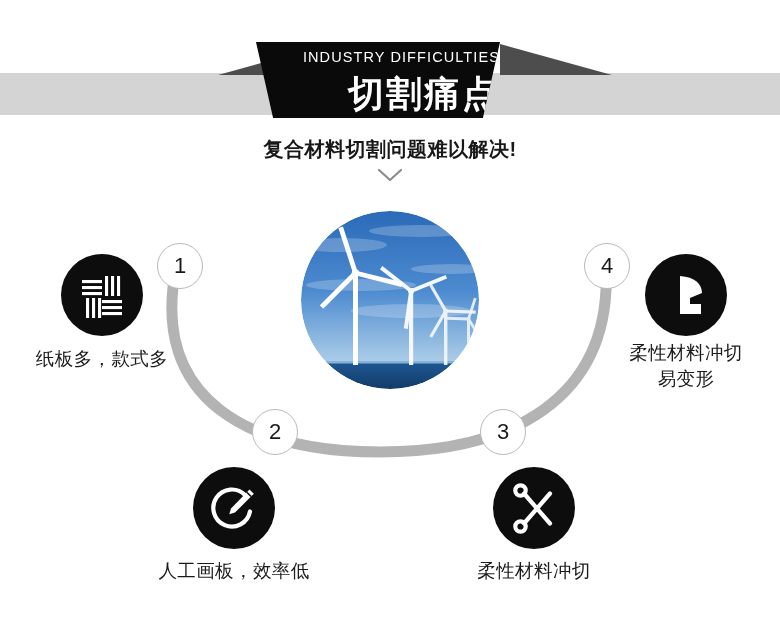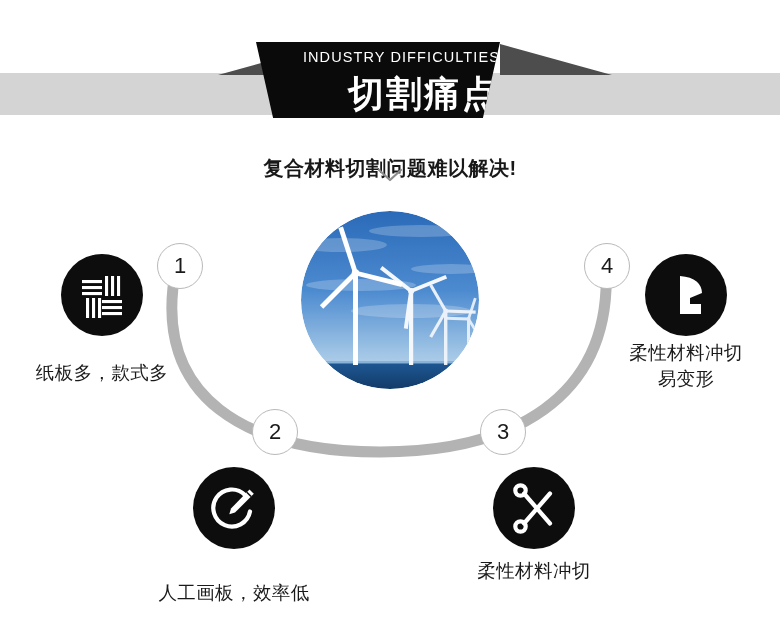--- a/index.html
+++ b/index.html
@@ -75,21 +75,21 @@
     letter-spacing: 2px;
     line-height: 1;
     margin-top: 11px;
     white-space: nowrap;
   }
 
   
   .subtitle {
     position: absolute;
     left: 0;
-    top: 155px;
+    top: 136px;
     width: 780px;
     text-align: center;
     font-size: 20px;
     font-weight: bold;
     color: #181818;
     letter-spacing: 0.5px;
   }
   .chev {
     position: absolute;
     left: 0;
@@ -158,22 +158,22 @@
   
   .cap {
     position: absolute;
     color: #1a1a1a;
     font-size: 18.5px;
     text-align: center;
     line-height: 1.42;
     letter-spacing: 0.4px;
     white-space: pre-line;
   }
-  .cap1 { left: 2px; top: 360px; width: 200px; }
-  .cap2 { left: 134px; top: 580px; width: 200px; }
+  .cap1 { left: 2px; top: 346px; width: 200px; }
+  .cap2 { left: 134px; top: 558px; width: 200px; }
   .cap3 { left: 434px; top: 558px; width: 200px; }
   .cap4 { left: 586px; top: 340px; width: 200px; }
 </style>
 </head>
 <body>
 
 <div class="banner">
   <div class="banner-graybar"></div>
   <div class="banner-wing-left"></div>
   <div class="banner-wing-right"></div>

